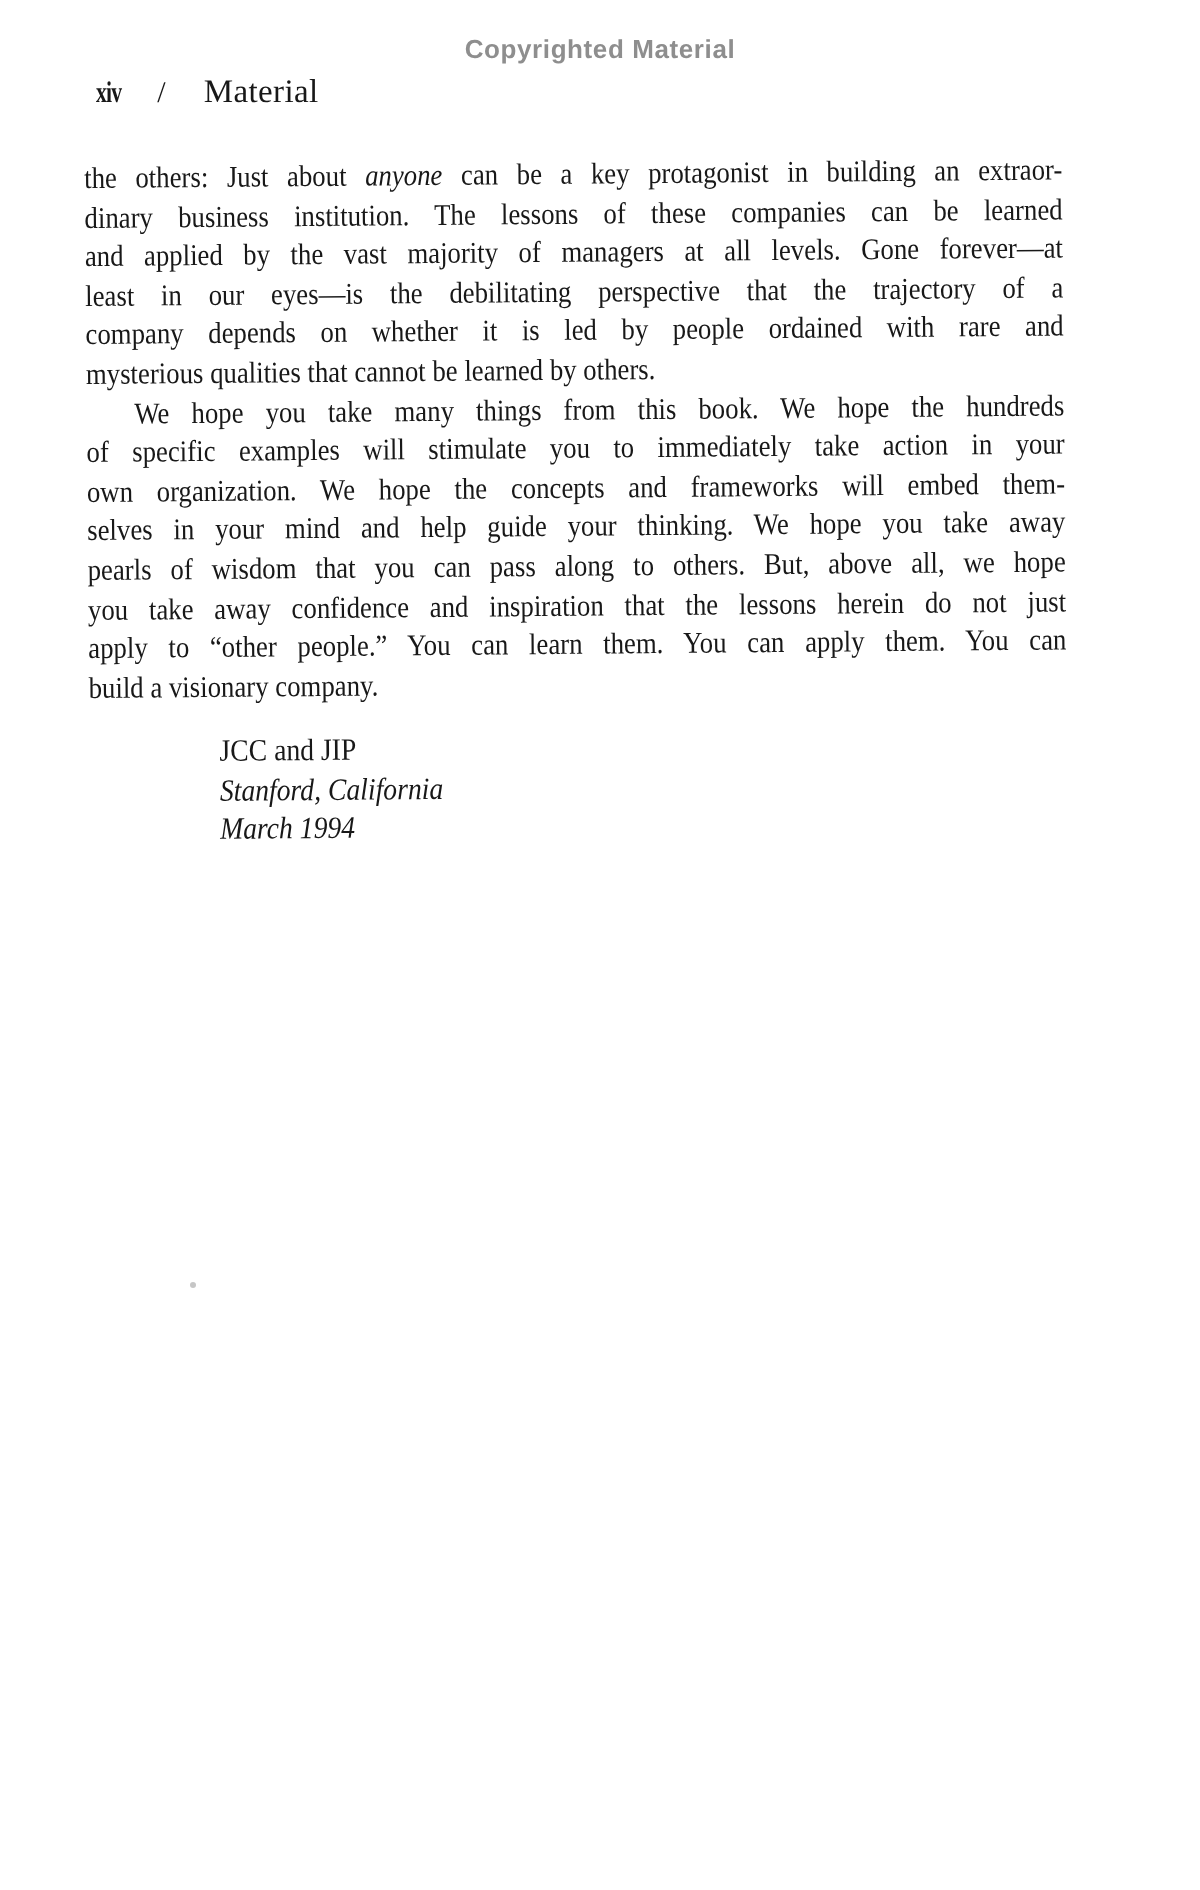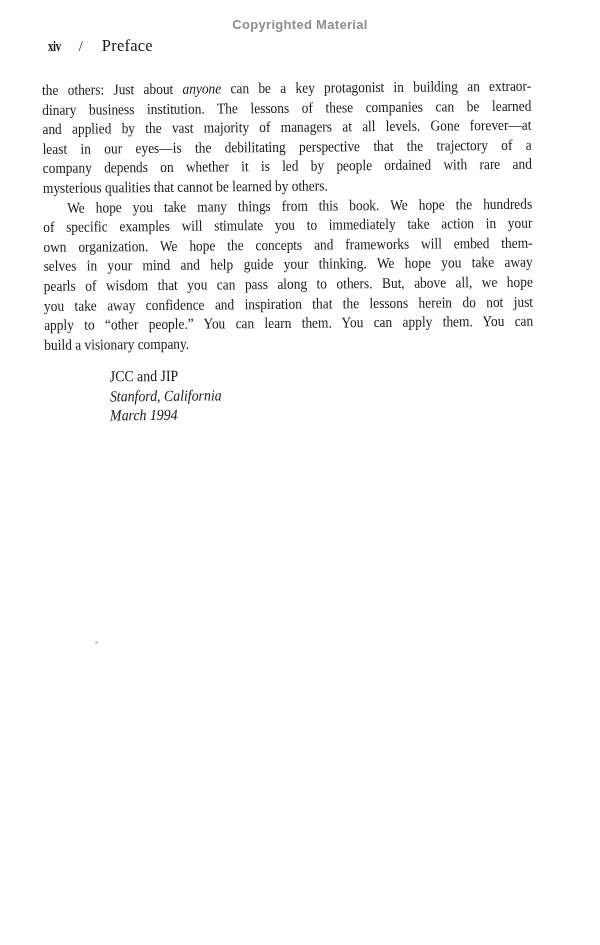--- a/index.html
+++ b/index.html
@@ -81,21 +81,21 @@
 </head>
 <body>
 
 <div class="page">
 
   <div class="copyright top">Copyrighted Material</div>
 
   <div class="running-header">
     <span class="folio">xiv</span>
     <span class="hdr-sep">/</span>
-    <span class="hdr-title">Preface</span>
+    <span class="hdr-title">Material</span>
   </div>
 
   <div class="text-block">
 
     <div class="para">
       <div class="line"><span>the others: Just about </span><span class="it">anyone</span><span> can be a key protagonist in building an extraor-</span></div>
       <div class="line">dinary business institution. The lessons of these companies can be learned</div>
       <div class="line">and applied by the vast majority of managers at all levels. Gone forever—at</div>
       <div class="line">least in our eyes—is the debilitating perspective that the trajectory of a</div>
       <div class="line">company depends on whether it is led by people ordained with rare and</div>

